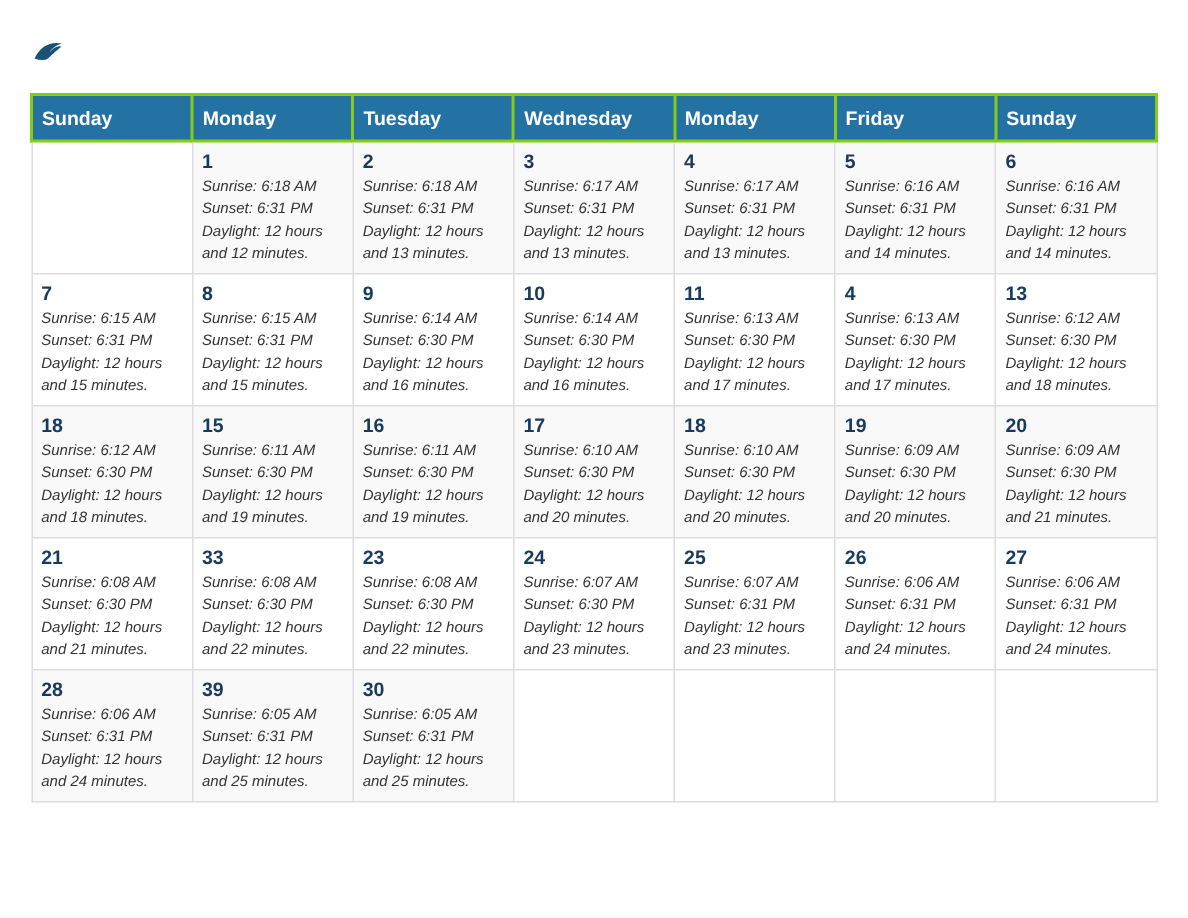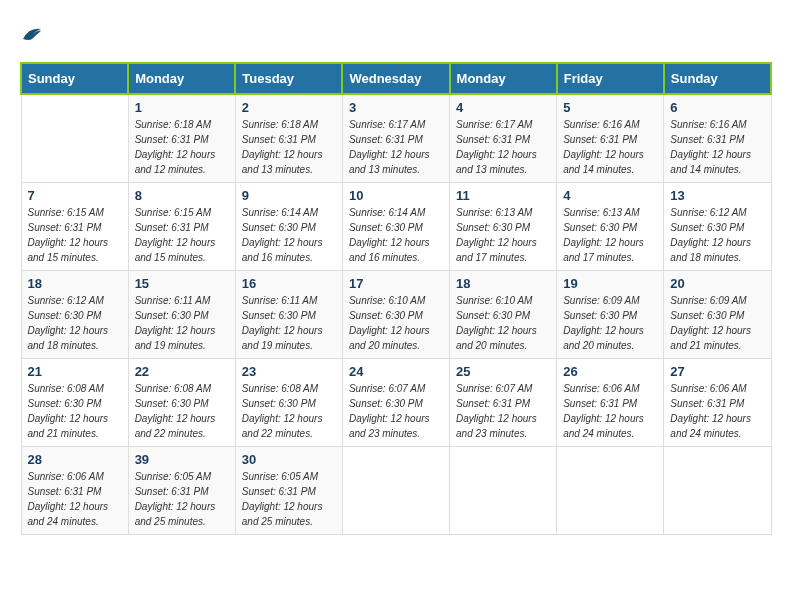--- a/index.html
+++ b/index.html
@@ -285,21 +285,21 @@
       <tr>
         <td>
         <span class="day-num">21</span>
         <div class="day-info">
           <span>Sunrise: 6:08 AM</span><br>
           <span>Sunset: 6:30 PM</span><br>
           <span>Daylight: 12 hours and 21 minutes.</span>
         </div>
       </td>
         <td>
-        <span class="day-num">22</span>
+        <span class="day-num">33</span>
         <div class="day-info">
           <span>Sunrise: 6:08 AM</span><br>
           <span>Sunset: 6:30 PM</span><br>
           <span>Daylight: 12 hours and 22 minutes.</span>
         </div>
       </td>
         <td>
         <span class="day-num">23</span>
         <div class="day-info">
           <span>Sunrise: 6:08 AM</span><br>

